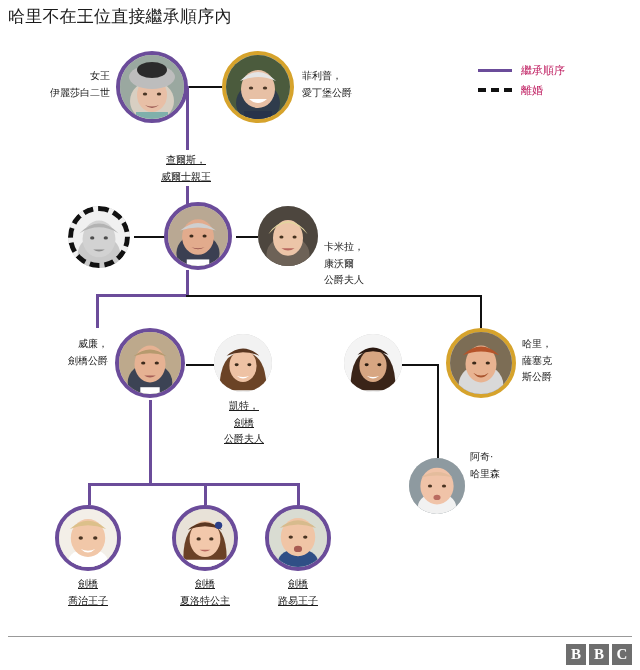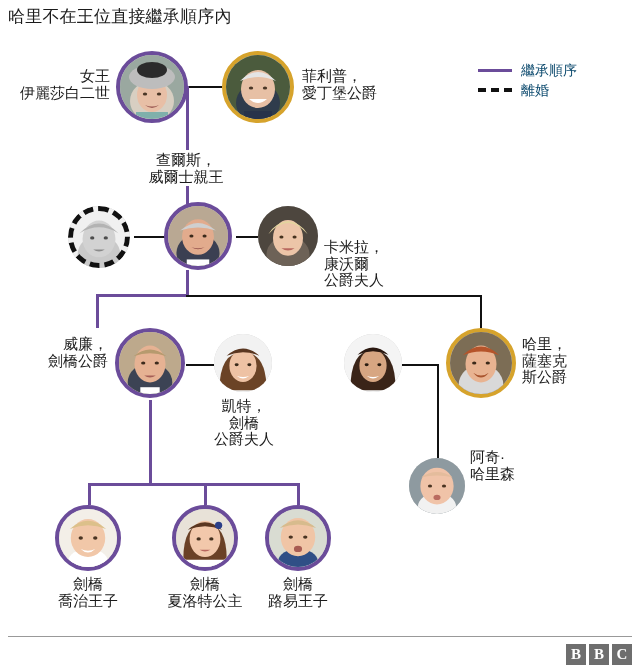--- a/index.html
+++ b/index.html
@@ -45,23 +45,23 @@
     width: 34px;
     height: 0;
     border-top: 3px solid #6b4c9a;
   }
   .legend-line-dashed {
     width: 34px;
     height: 0;
     border-top: 4px dashed #111111;
   }
   .legend-label {
-    font-size: 14px;
+    font-size: 11px;
     line-height: 16px;
-    color: #0c4a6e;
+    color: #be185d;
     white-space: nowrap;
   }
 
   
   .conn { background: #6b4c9a; }
   .conn-black { background: #111111; }
   .vline { width: 3px; }
   .hline { height: 3px; }
   .vline-thin { width: 2px; }
   .hline-thin { height: 2px; }
@@ -86,28 +86,28 @@
     pointer-events: none;
   }
   .face {
     width: 100%;
     height: 100%;
     display: block;
   }
 
   
   .lab {
-    font-size: 15px;
+    font-size: 10px;
     line-height: 16.5px;
     color: #1b1b1b;
     white-space: pre-line;
   }
   .lab-r { text-align: right; }
   .lab-l { text-align: left; }
-  .lab-c { text-align: center; }
+  .lab-c { text-align: center; text-decoration: underline; }
 
   
   .footer-rule {
     left: 8px;
     top: 636px;
     width: 624px;
     height: 1px;
     background: #999999;
   }
   .bbc {

